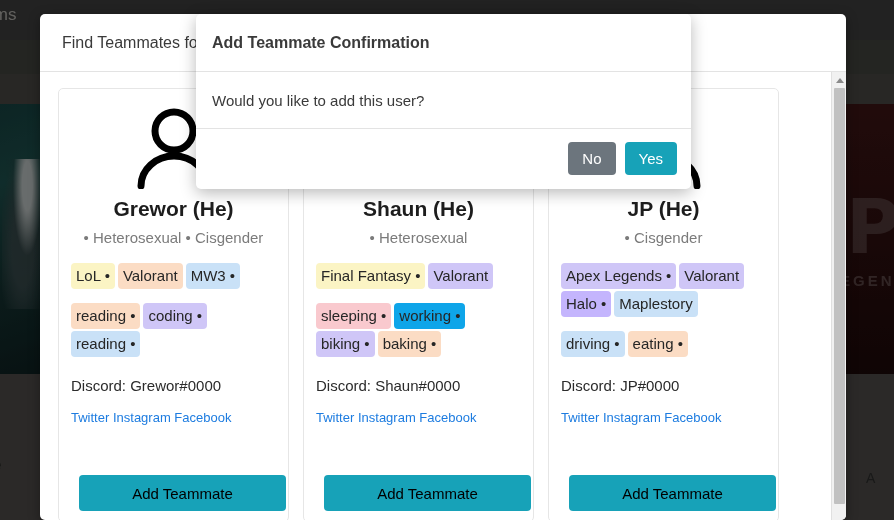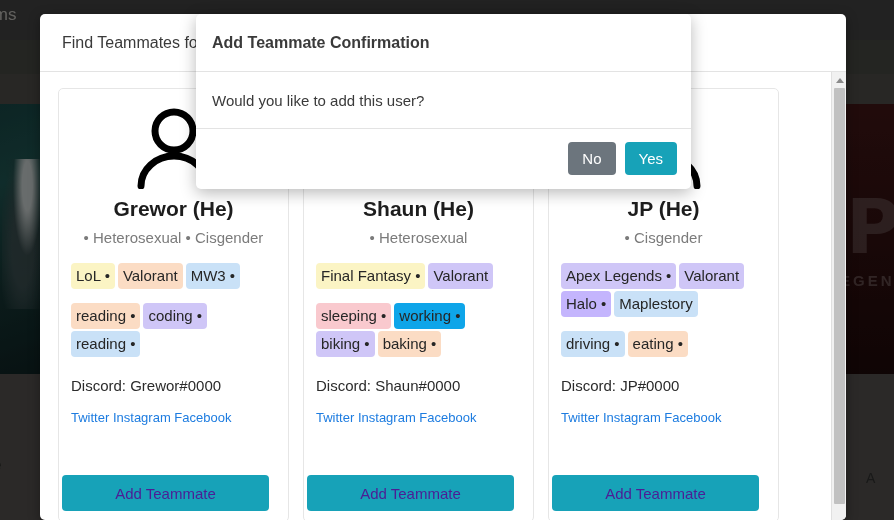--- a/index.html
+++ b/index.html
@@ -93,23 +93,23 @@
     gap: 2px 3px; align-items: flex-start; line-height: 22px;
   }
   .tag {
     font-size: 15px; color: #262626; border-radius: 4px;
     padding: 2px 5px; white-space: nowrap;
   }
   .discord { width: 100%; margin-top: 20px; font-size: 15px; color: #2b2b2b; }
   .links { width: 100%; margin-top: 12px; font-size: 13px; line-height: 24px; }
   .links a { color: #1d7ce0; text-decoration: none; }
   .btn-add {
-    position: absolute; left: 3px; bottom: 10px; width: 207px; height: 36px;
+    position: absolute; left: 20px; bottom: 10px; width: 207px; height: 36px;
     background: #17a2b8; border: none; border-radius: 4px;
-    color: #4c1d95; font-size: 15px; font-family: "Liberation Sans", sans-serif;
+    color: #000000; font-size: 15px; font-family: "Liberation Sans", sans-serif;
     cursor: pointer;
   }
 
   
   .scrollbar {
     position: absolute; right: 0px; top: 58px; width: 15px; height: 448px;
     background: #f1f1f1; border-left: 1px solid #e0e0e0;
   }
   .scroll-up {
     width: 15px; height: 16px; display: flex; align-items: center; justify-content: center;

